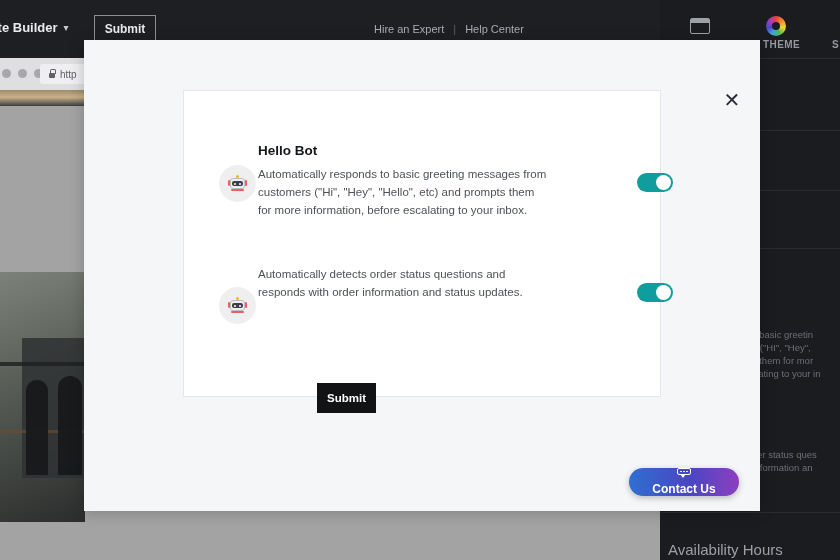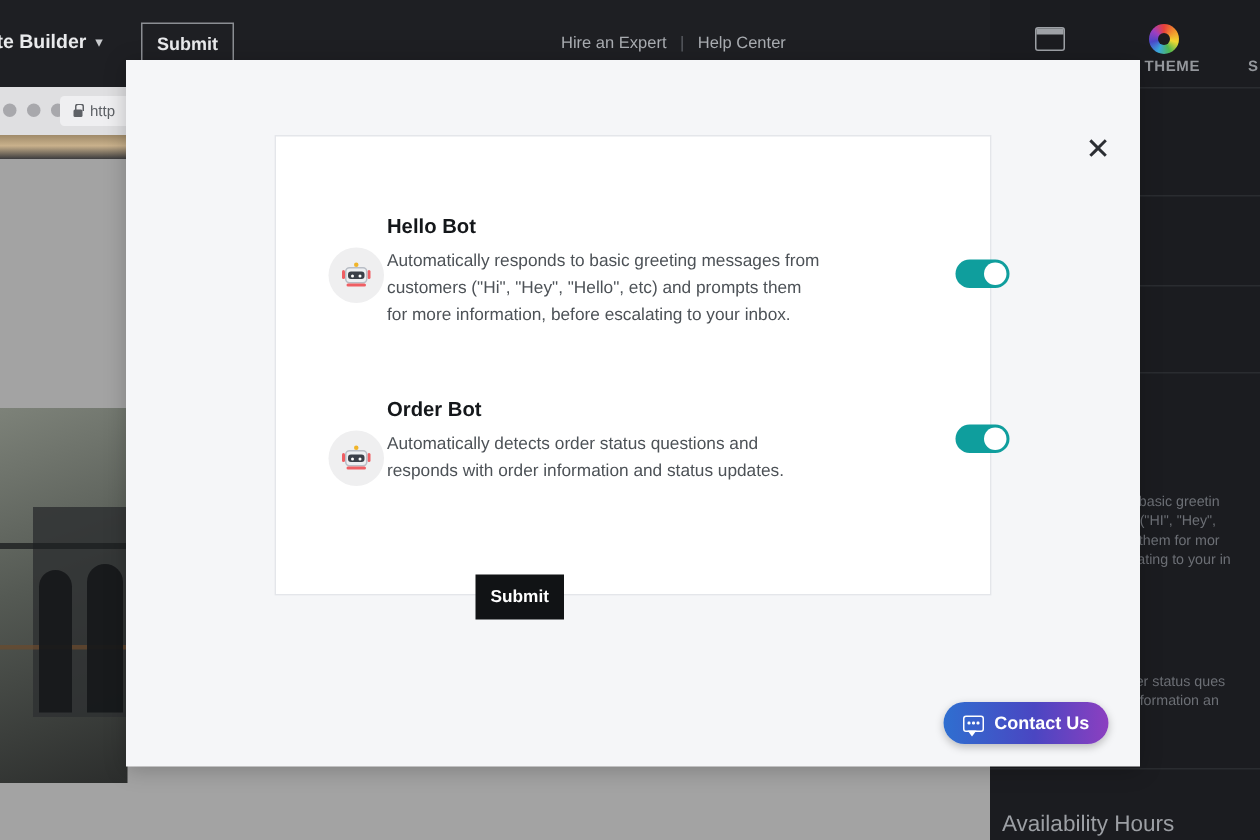--- a/index.html
+++ b/index.html
@@ -189,20 +189,21 @@
     background: #111315; color: #fff; font-size: 11.5px; font-weight: bold;
     display: flex; align-items: center; justify-content: center; cursor: pointer;
   }
   .contact-fab {
     position: absolute; left: 545px; top: 428px; width: 110px; height: 28px;
     border-radius: 14px;
     background: linear-gradient(90deg,#2f6fd0 0%,#4a46c2 55%,#8c3fc0 100%);
     color: #fff; font-size: 12px; font-weight: bold;
     display: flex; align-items: center; justify-content: center; gap: 7px; cursor: pointer;
     box-shadow: 0 2px 6px rgba(0,0,0,.25);
+    flex-direction: column;
   }
   .chat-ico {
     width: 14px; height: 11px; border: 1.4px solid #fff; border-radius: 2px; position: relative;
     display: flex; align-items: center; justify-content: center; gap: 1.5px;
   }
   .chat-ico span { width: 1.6px; height: 1.6px; background: #fff; border-radius: 50%; }
   .chat-ico::after {
     content: ""; position: absolute; left: 2px; bottom: -4px;
     border-left: 3px solid transparent; border-right: 3px solid transparent; border-top: 4px solid #fff;
   }
@@ -311,21 +312,20 @@
             <div class="ear l"></div>
               <div class="ear r"></div>
             <div class="head"></div>
             <div class="visor"></div>
             <div class="eye l"></div>
               <div class="eye r"></div>
             <div class="base"></div>
           </div>
         </div>
         <div class="bot-text">
-          <div class="bot-name">Order Bot</div>
           <div class="bot-desc">Automatically detects order status questions and responds with order information and status updates.</div>
         </div>
         <div class="toggle two">
           <div class="knob"></div>
         </div>
       </div>
 
       <div class="submit-btn">Submit</div>
     </div>
 

